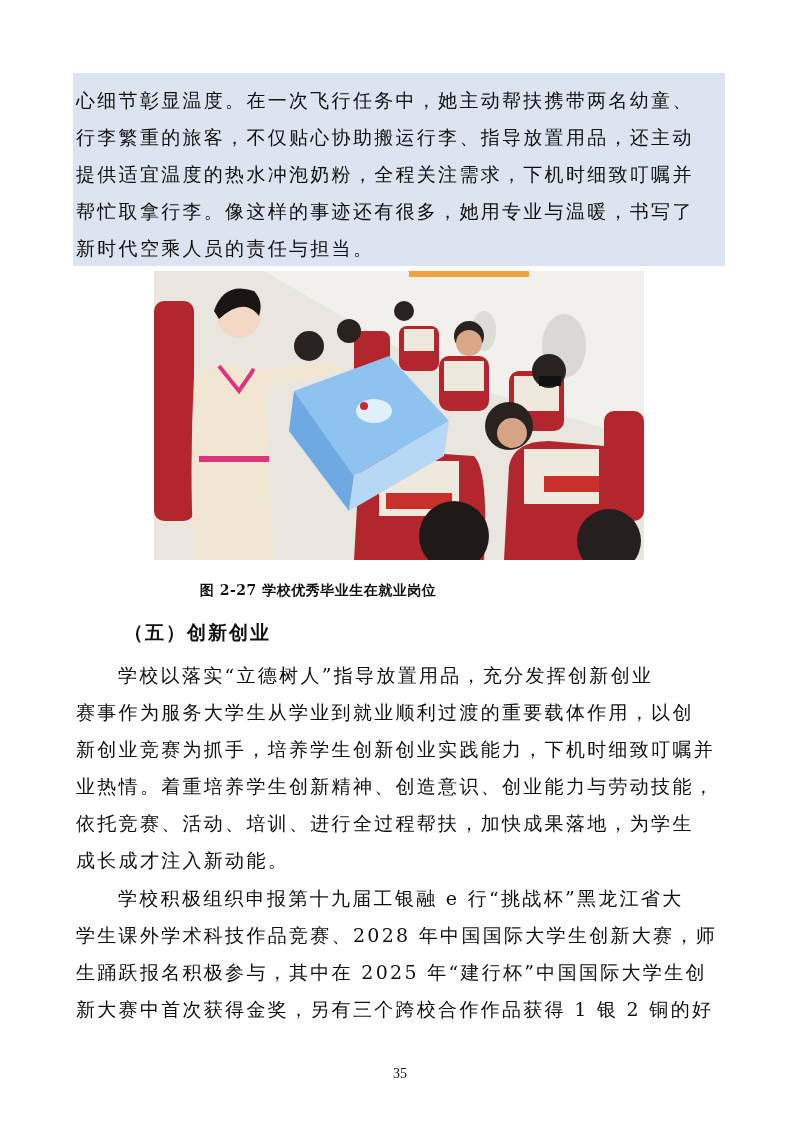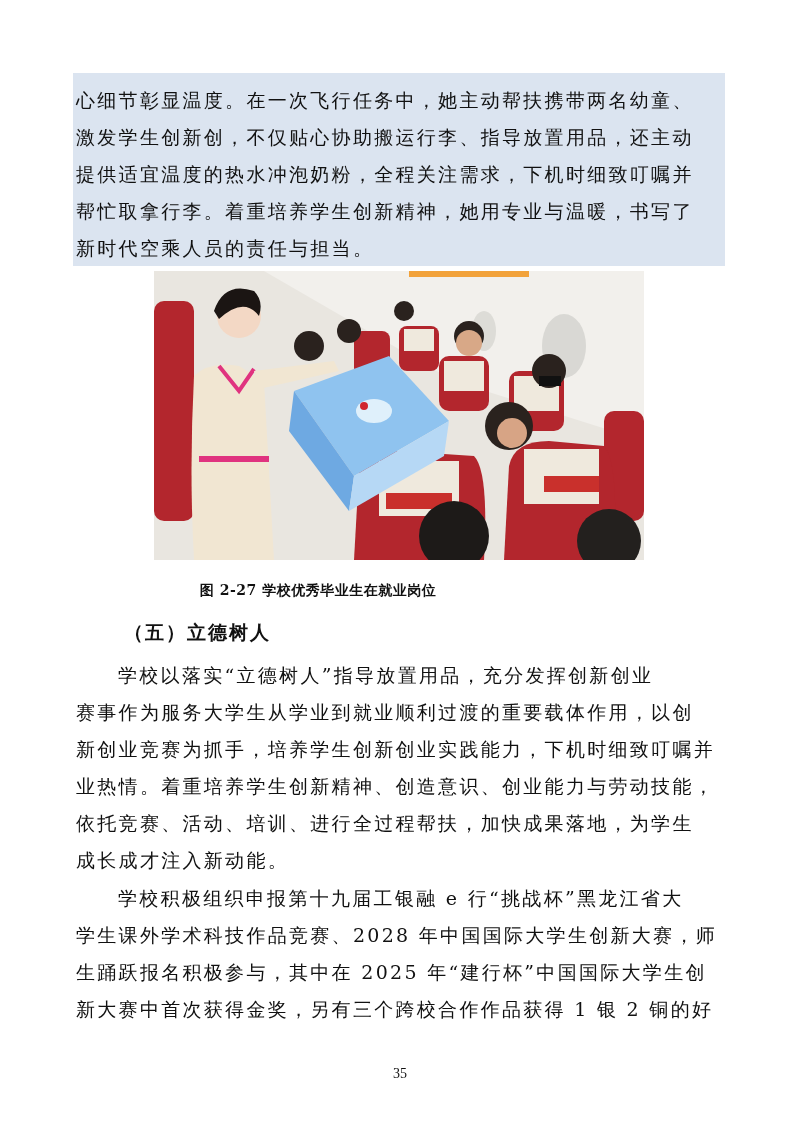--- a/index.html
+++ b/index.html
@@ -18,23 +18,23 @@
   .page-num { position: absolute; left: 0; width: 800px; top: 1066px; text-align: center;
               font-size: 14px; font-family: "Liberation Serif", serif; }
 </style>
 </head>
 <body>
 
 <div class="highlight"></div>
 
 <div>
   <div class="line" style="top:82px">心细节彰显温度。在一次飞行任务中，她主动帮扶携带两名幼童、</div>
-  <div class="line" style="top:119px">激发学生创新创，不仅贴心协助搬运行李、指导放置用品，还主动</div>
+  <div class="line" style="top:119px">行李繁重的旅客，不仅贴心协助搬运行李、指导放置用品，还主动</div>
   <div class="line" style="top:156px">提供适宜温度的热水冲泡奶粉，全程关注需求，下机时细致叮嘱并</div>
-  <div class="line" style="top:193px">帮忙取拿行李。着重培养学生创新精神，她用专业与温暖，书写了</div>
+  <div class="line" style="top:193px">帮忙取拿行李。像这样的事迹还有很多，她用专业与温暖，书写了</div>
   <div class="line" style="top:230px">新时代空乘人员的责任与担当。</div>
 </div>
 
 <div class="photo">
   <svg width="490" height="289" viewBox="0 0 490 289" xmlns="http://www.w3.org/2000/svg">
 
     <rect x="0" y="0" width="490" height="289" fill="#e9e6e0"></rect>
     <path d="M110 0 L490 0 L490 170 L300 110 Z" fill="#f2f0ec"></path>
     <rect x="255" y="0" width="120" height="6" fill="#f2a23a"></rect>
     <ellipse cx="410" cy="75" rx="22" ry="32" fill="#d9d8d4"></ellipse>
@@ -85,21 +85,21 @@
     <path d="M140 120 L235 85 L295 150 L200 205 Z" fill="#8fc3ef"></path>
     <path d="M140 120 L200 205 L195 240 L135 160 Z" fill="#6ea9e2"></path>
     <path d="M200 205 L295 150 L290 185 L195 240 Z" fill="#b6d8f5"></path>
     <ellipse cx="220" cy="140" rx="18" ry="12" fill="#dff0fb"></ellipse>
     <circle cx="210" cy="135" r="4" fill="#d0262e"></circle>
   </svg>
 </div>
 
 <div class="caption">图 2-27 学校优秀毕业生在就业岗位</div>
 
-<div class="section-head">（五）立德树人</div>
+<div class="section-head">（五）创新创业</div>
 
 <div>
   <div class="line" style="top:657px; left:118px">学校以落实“立德树人”指导放置用品，充分发挥创新创业</div>
   <div class="line" style="top:694px">赛事作为服务大学生从学业到就业顺利过渡的重要载体作用，以创</div>
   <div class="line" style="top:731px">新创业竞赛为抓手，培养学生创新创业实践能力，下机时细致叮嘱并</div>
   <div class="line" style="top:768px">业热情。着重培养学生创新精神、创造意识、创业能力与劳动技能，</div>
   <div class="line" style="top:805px">依托竞赛、活动、培训、进行全过程帮扶，加快成果落地，为学生</div>
   <div class="line" style="top:842px">成长成才注入新动能。</div>
 </div>
 

